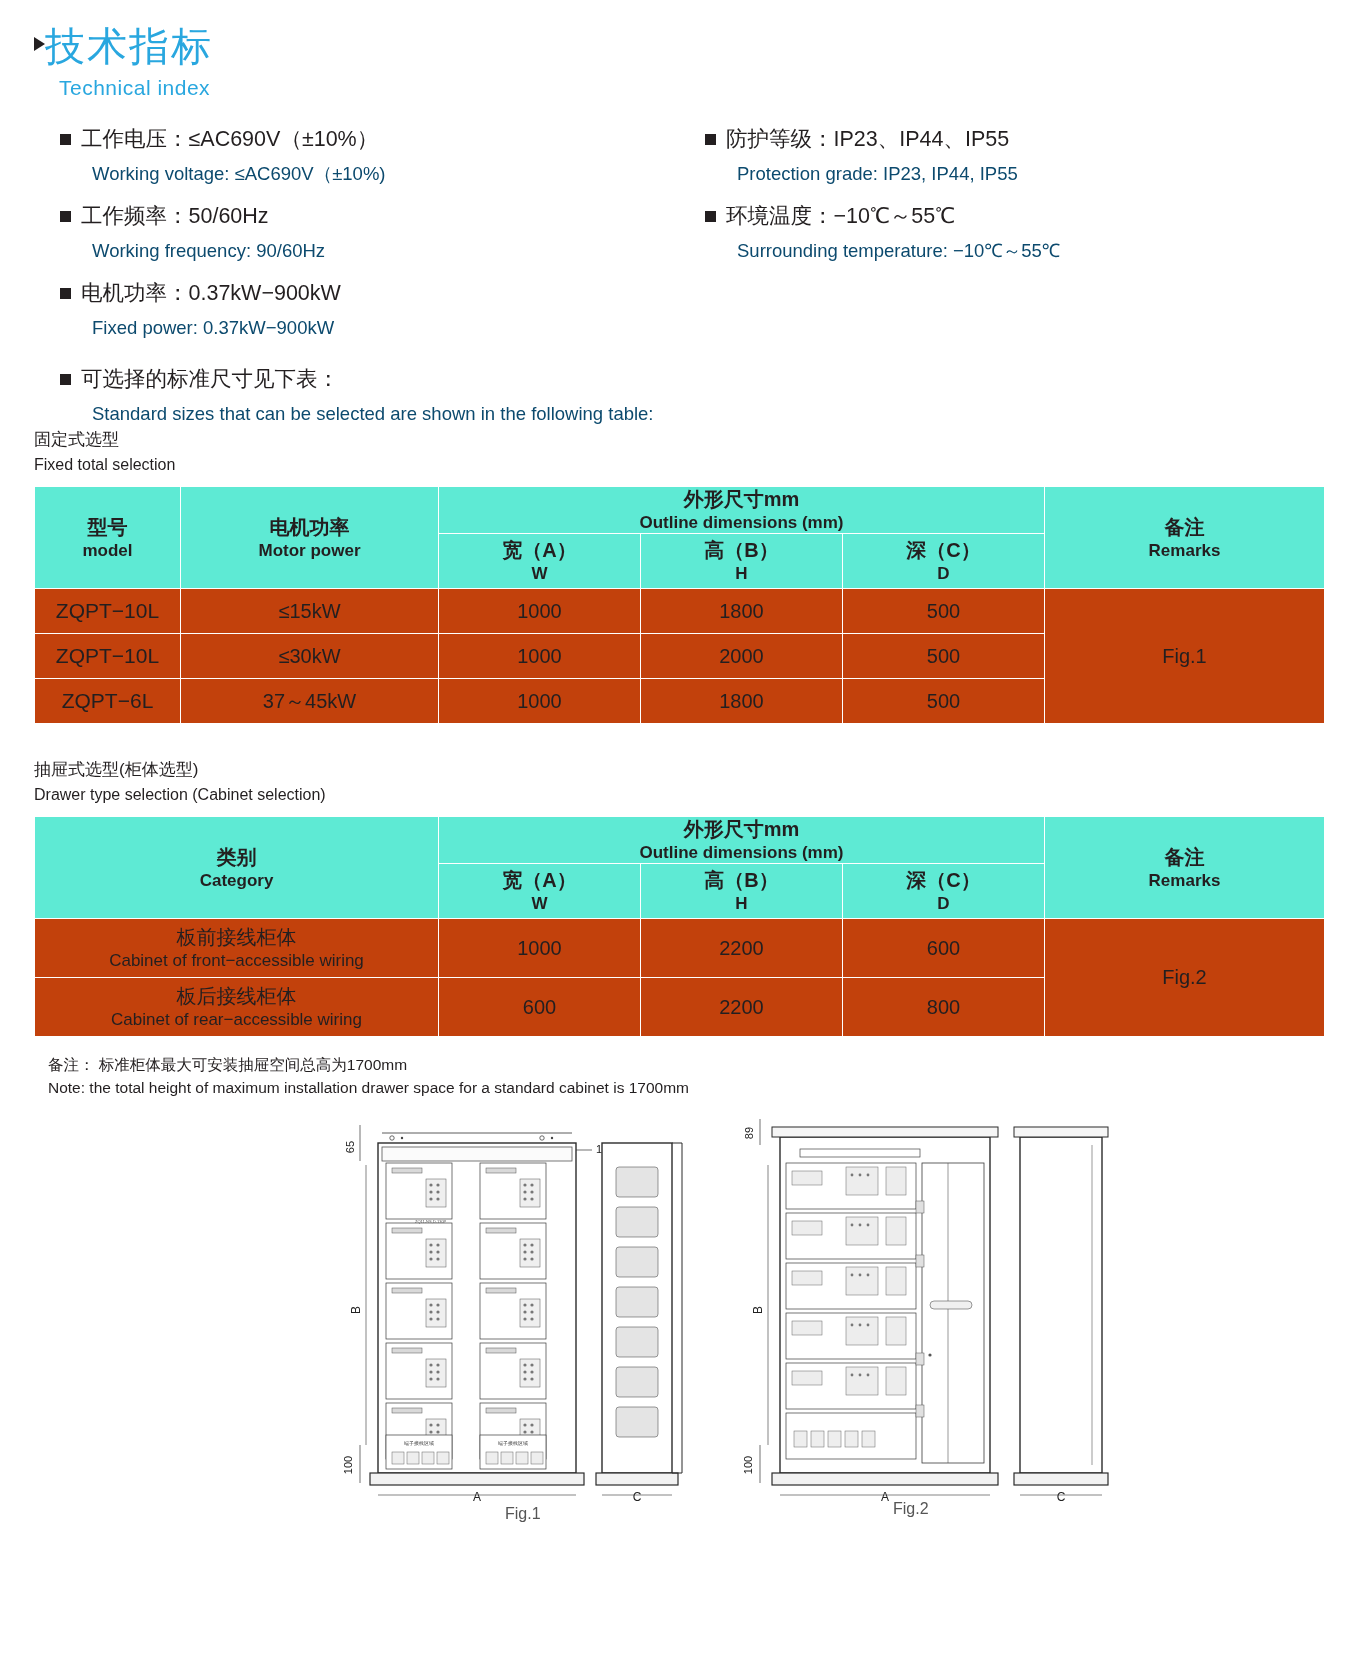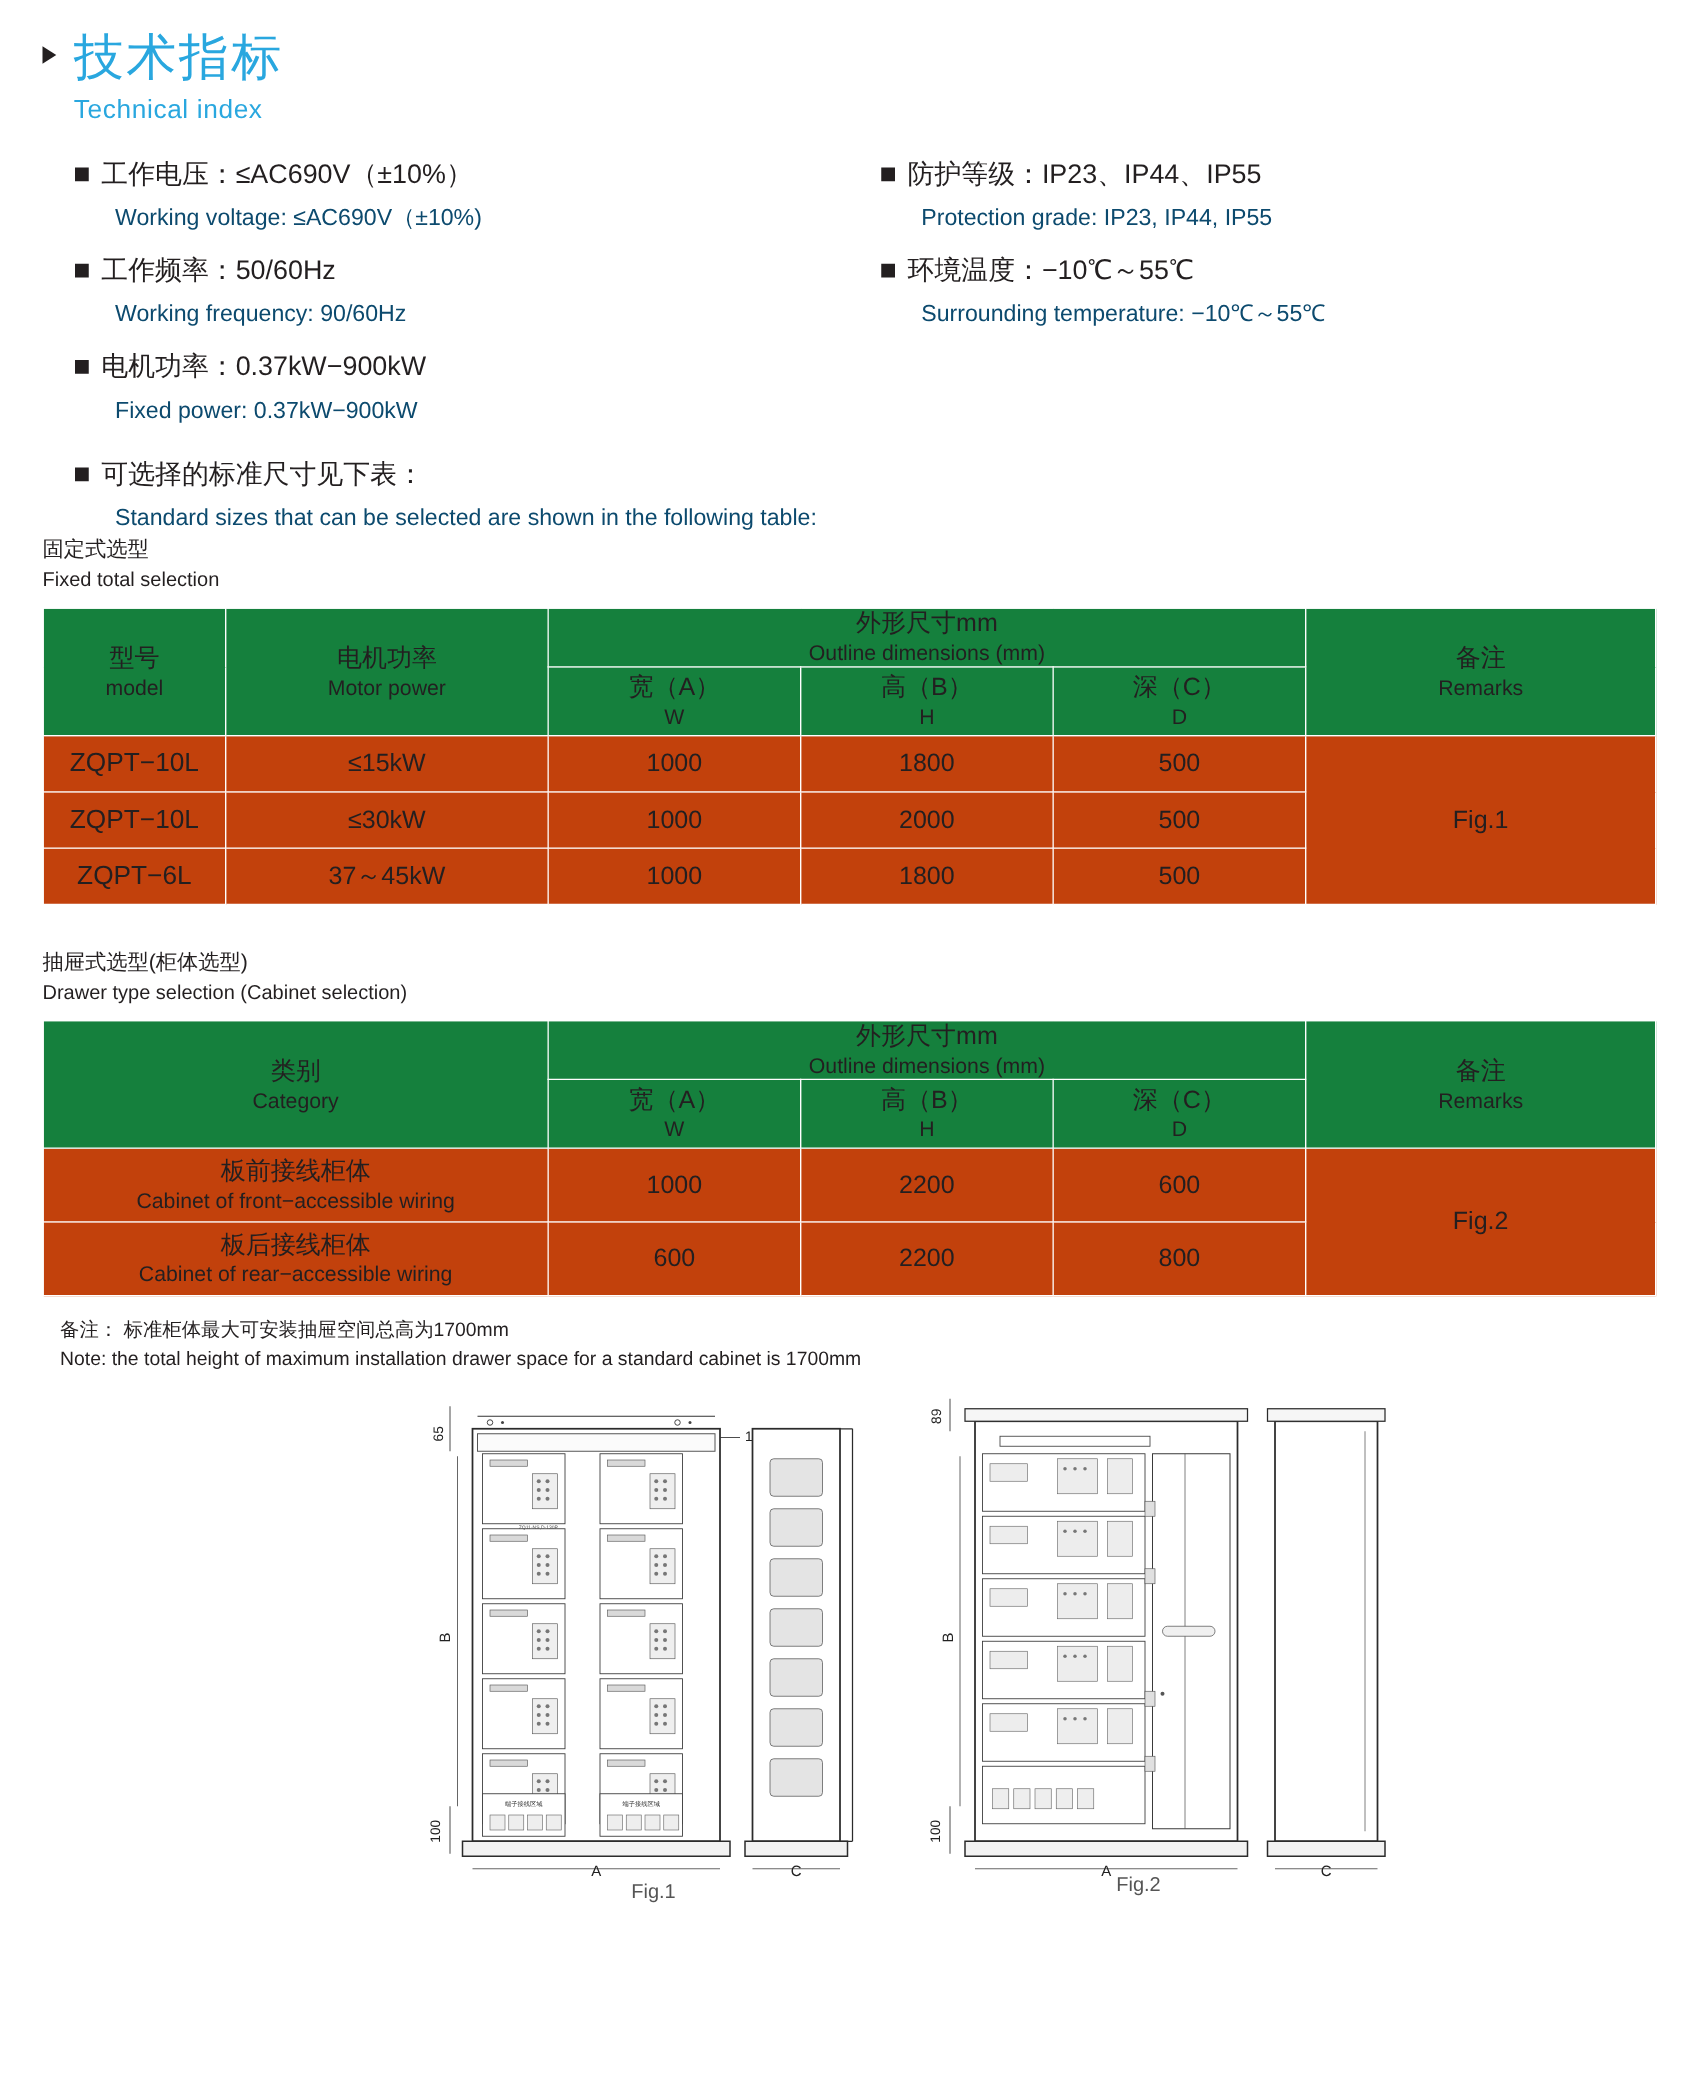--- a/index.html
+++ b/index.html
@@ -24,21 +24,20 @@
 
   
   .header {
     position: absolute;
     left: 34px;
     top: 26px;
   }
   .header-row {
     display: flex;
     align-items: center;
-    gap: 14px;
   }
   .tri-icon {
     width: 0;
     height: 0;
     border-left: 11px solid #231f20;
     border-top: 7px solid transparent;
     border-bottom: 7px solid transparent;
     margin-bottom: 4px;
   }
   .title-cn {
@@ -121,22 +120,22 @@
     color: #231f20;
   }
   table.spec-table th,
   table.spec-table td {
     border: 1px solid #ffffff;
     text-align: center;
     vertical-align: middle;
     padding: 0;
   }
   .th-head {
-    background: #15803d;
-    font-weight: 400;
+    background: #5eead4;
+    font-weight: 700;
     line-height: 1.25;
   }
   .td-body {
     background: #c2410c;
     line-height: 1.25;
   }
   .cn-line { font-size: 20px; display: block; }
   .en-line { font-size: 17px; display: block; }
   .val { font-size: 20px; }
   .model-cell { font-size: 21px; }

